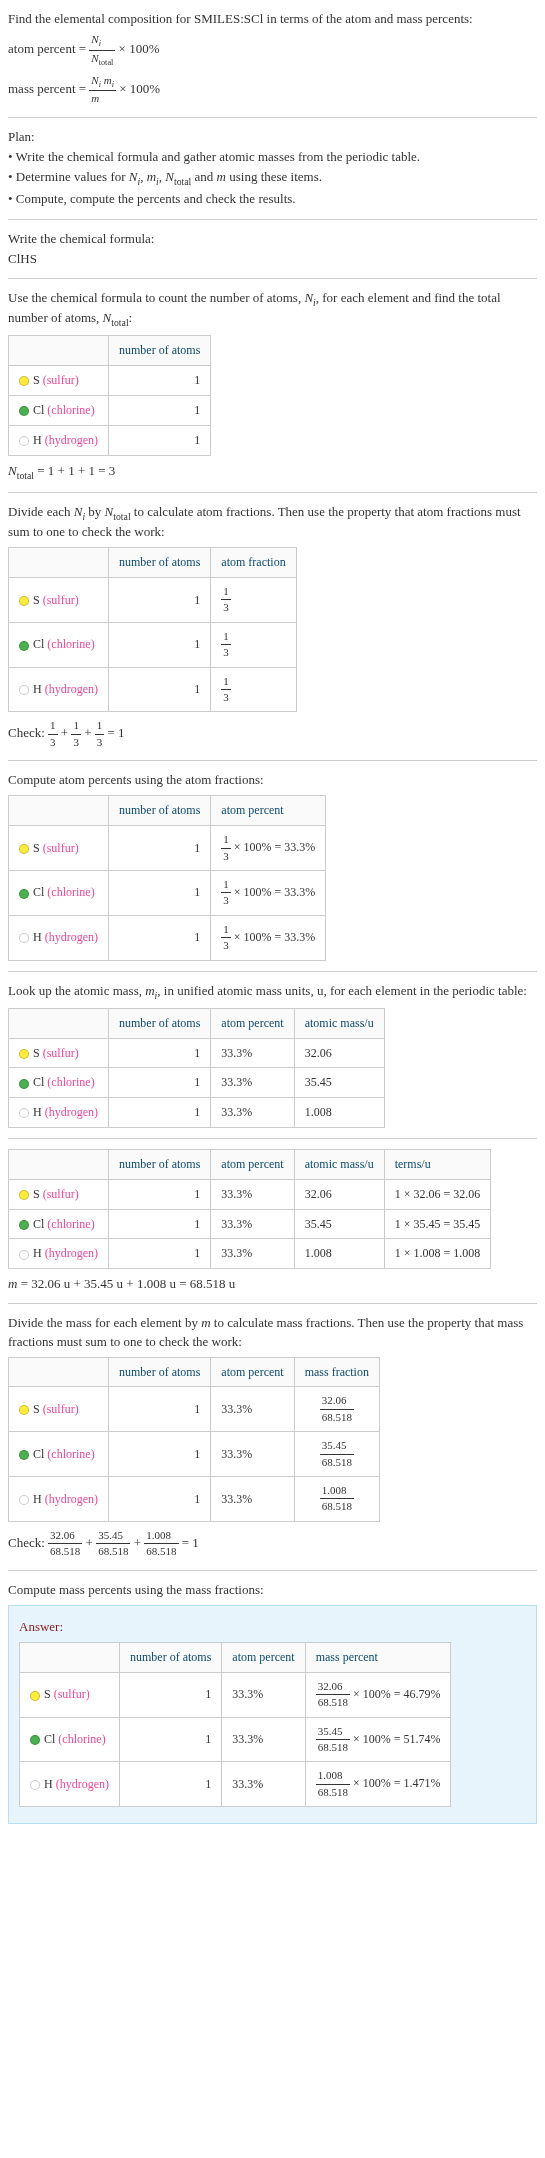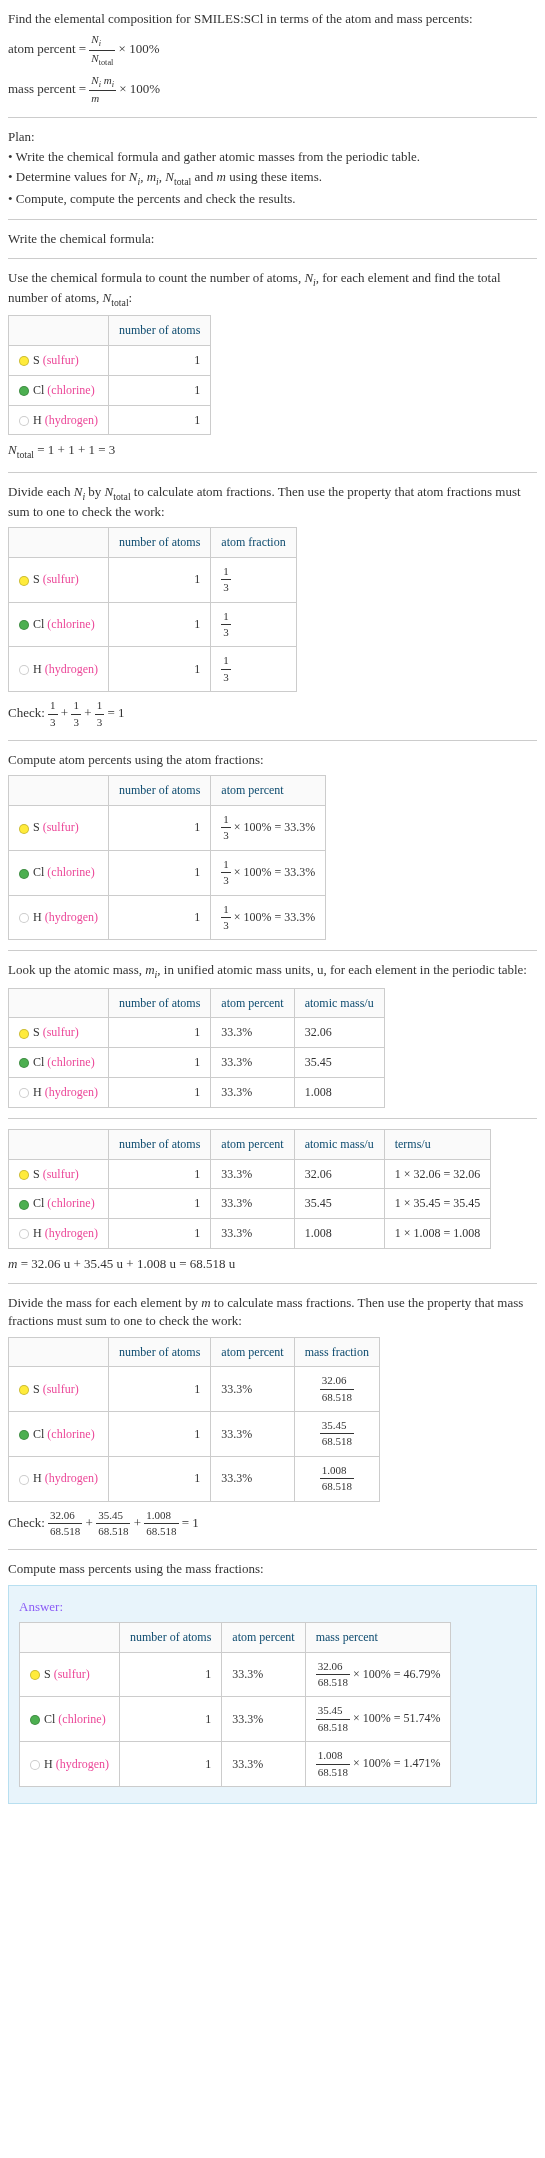--- a/index.html
+++ b/index.html
@@ -15,21 +15,21 @@
 th { font-weight: normal; color: #0c4a6e; background: #fafafa; }
 td.num { text-align: right; }
 td.center { text-align: center; }
 .dot { display: inline-block; width: 10px; height: 10px; border-radius: 50%; margin-right: 4px; vertical-align: middle; border: 1px solid rgba(0,0,0,0.2); }
 .dot-s { background: #ffeb3b; }
 .dot-cl { background: #4caf50; }
 .dot-h { background: #fff; }
 .muted { color: #ec4899; }
 .answer-box { background: #e8f4fb; border: 1px solid #b8dff0; padding: 10px; margin-top: 6px; }
 .answer-box table { background: #fff; }
-.answer-label { color: #8b5cf6; font-size: 13px; margin-bottom: 6px; }
+.answer-label { color: #7f1d1d; font-size: 13px; margin-bottom: 6px; }
 p { margin: 2px 0; }
 .math-line { margin: 4px 0; }
 </style>
 </head>
 <body>
 
 <div class="section">
   <p>Find the elemental composition for SMILES:SCl in terms of the atom and mass percents:</p>
   <p class="math-line">
     <span>atom percent = </span>
@@ -47,20 +47,21 @@
 <div class="section">
   <p>Plan:</p>
   <p>• Write the chemical formula and gather atomic masses from the periodic table.</p>
   <p><span>• Determine values for </span><i>N<sub>i</sub></i>, <i>m<sub>i</sub></i>, <i>N</i><sub>total</sub> and <i>m</i><span> using these items.</span></p>
   <p>• Compute, compute the percents and check the results.</p>
 </div>
 <hr>
 
 <div class="section">
   <p>Write the chemical formula:</p>
+  <p>ClHS</p>
 </div>
 <hr>
 
 <div class="section">
   <p><span>Use the chemical formula to count the number of atoms, </span><i>N<sub>i</sub></i><span>, for each element and find the total number of atoms, </span><i>N</i><sub>total</sub><span>:</span></p>
   <table>
     <tbody>
         <tr>
           <th></th>
           <th>number of atoms</th>

